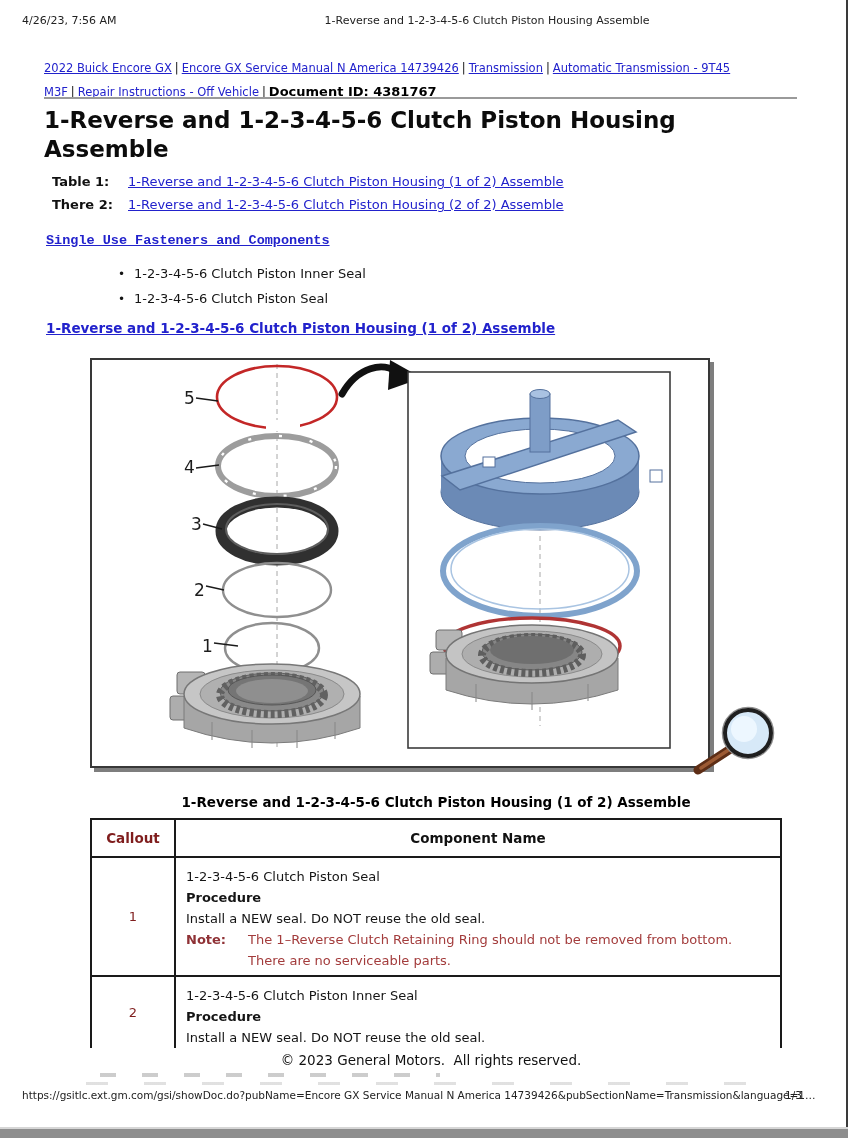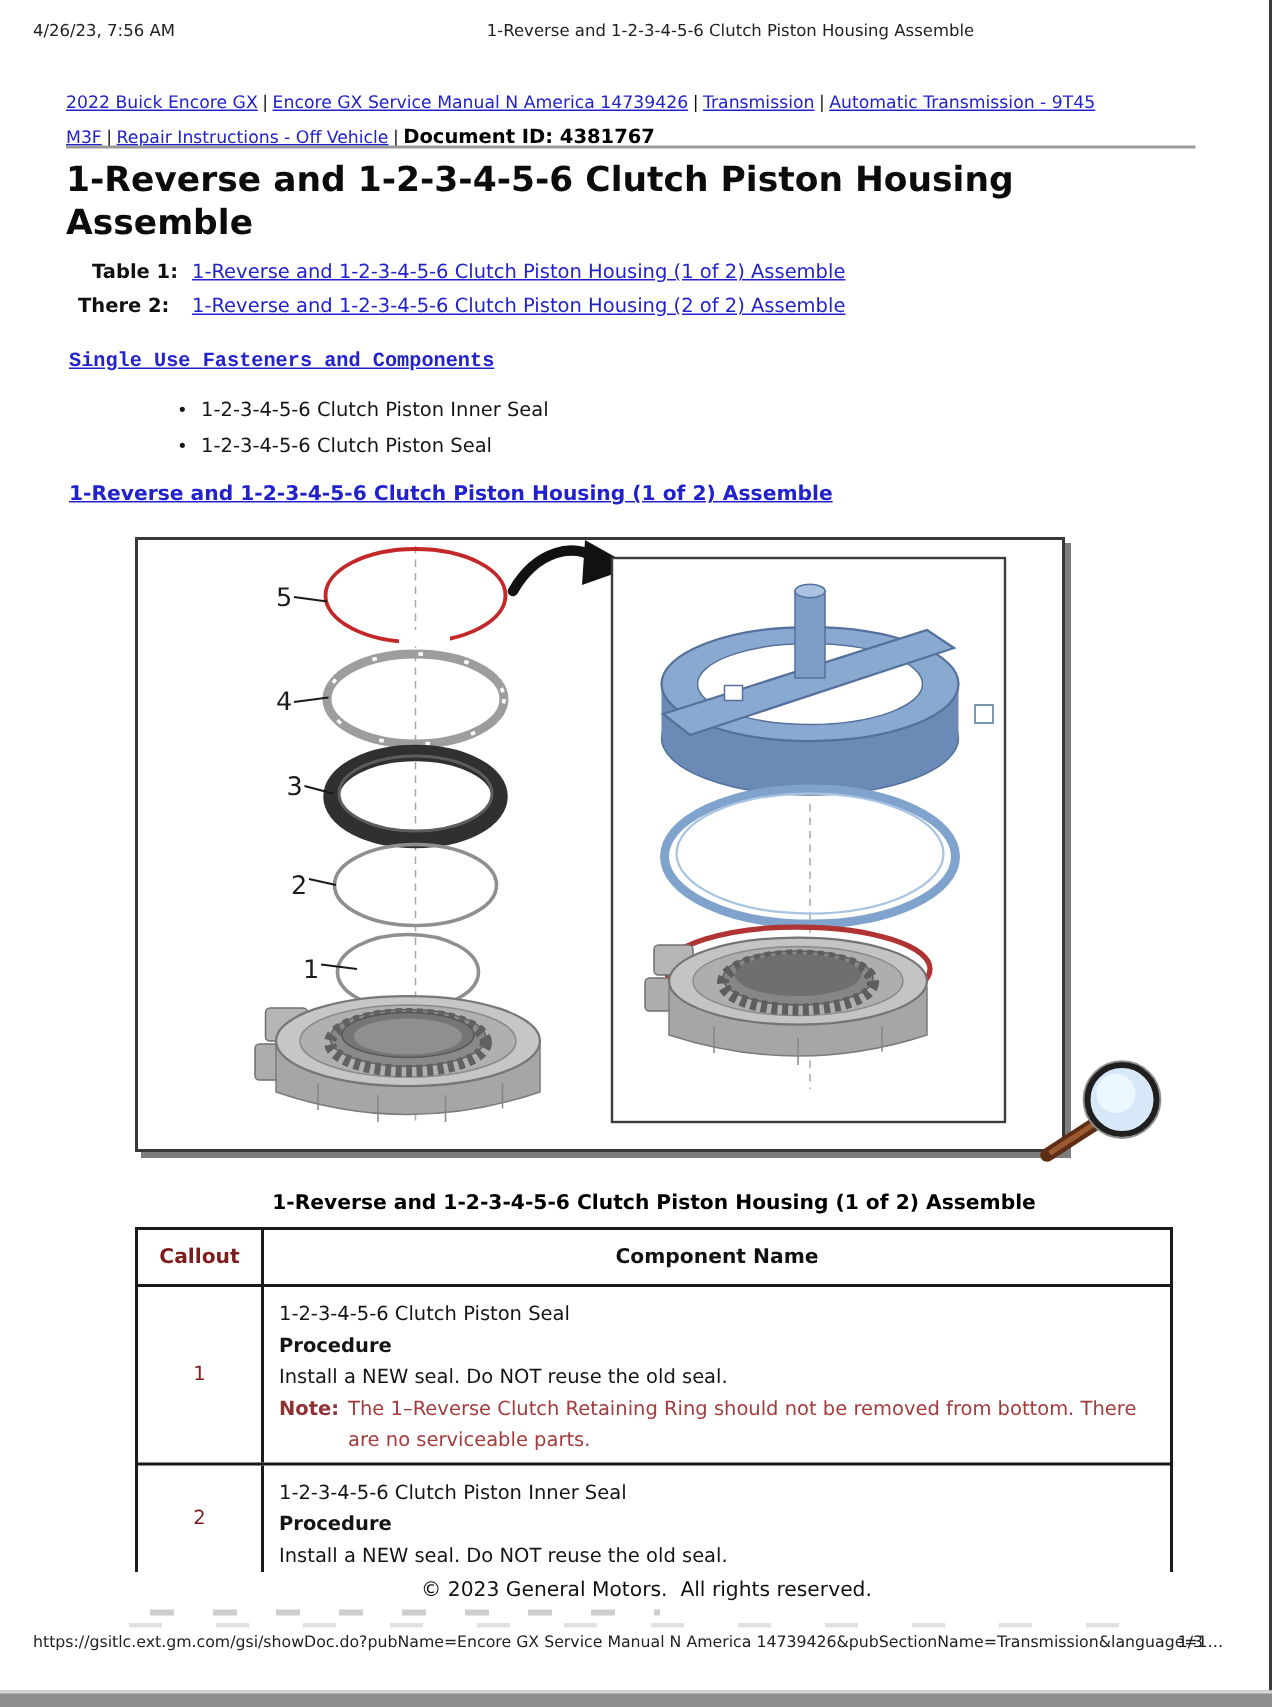--- a/index.html
+++ b/index.html
@@ -33,21 +33,21 @@
 
   .rule { left:44px; top:97px; width:753px; border-top:2px solid #9a9a9a; height:0; }
 
   
   .h1 {
     left:44px; top:106px; width:700px;
     font-size:23px; font-weight:bold; line-height:28.5px; color:#0c0c0c;
   }
   .tbl-ref { left:52px; font-size:13px; }
   .tbl-ref .ref-label { display:inline-block; width:76px; font-weight:bold; }
-  .tbl-ref.one { top:174px;text-align:center; }
+  .tbl-ref.one { top:174px; }
   .tbl-ref.two { top:197px; }
   .blue-heading { font-size:13.5px; font-weight:bold; }
   .single-use-heading { left:46px; top:231px;font-family:Liberation Mono, monospace; }
   .section-heading { left:46px; top:318px; }
   .bullets { left:118px; top:262px; list-style:none; }
   .bullets li { font-size:13px; line-height:23.5px; color:#151515; }
   .bullets li::before { content:"•"; margin-right:9px; font-size:12px; }
 
   
   .figure {
@@ -73,21 +73,21 @@
   .cell-callout {
     width:84px; border-right:2px solid #1a1a1a;
     display:flex; align-items:center; justify-content:center;
     font-size:13px; color:#7f1d1d; flex:none;
   }
   .thead .cell-callout, .thead .cell-name { font-size:13.5px; font-weight:bold; }
   .cell-name { flex:1; display:flex; align-items:center; justify-content:center; }
   .cell-body { flex:1; padding:8px 12px 0 10px; font-size:13px; line-height:21px; color:#151515; }
   .proc-label { font-weight:bold; }
   .note-line { display:flex; }
-  .note-label { font-weight:bold; color:#8f3135; margin-right:6px; white-space:nowrap; }
+  .note-label { font-weight:bold; color:#8f3135; margin-right:22px; white-space:nowrap; }
   .note-text { color:#a33c3c; flex:1; }
 
   
   .footer-band { left:0; top:1048px; width:848px; height:78px; background:#fff; }
   .copyright { left:14px; right:0; top:1052px; text-align:center; font-size:13.5px; color:#111; white-space:pre; }
   .remnant1 {
     left:100px; top:1073px; width:340px; height:4px; opacity:.5;
     background:repeating-linear-gradient(90deg,#9a9a9a 0 16px, transparent 16px 42px);
   }
   .remnant2 {

